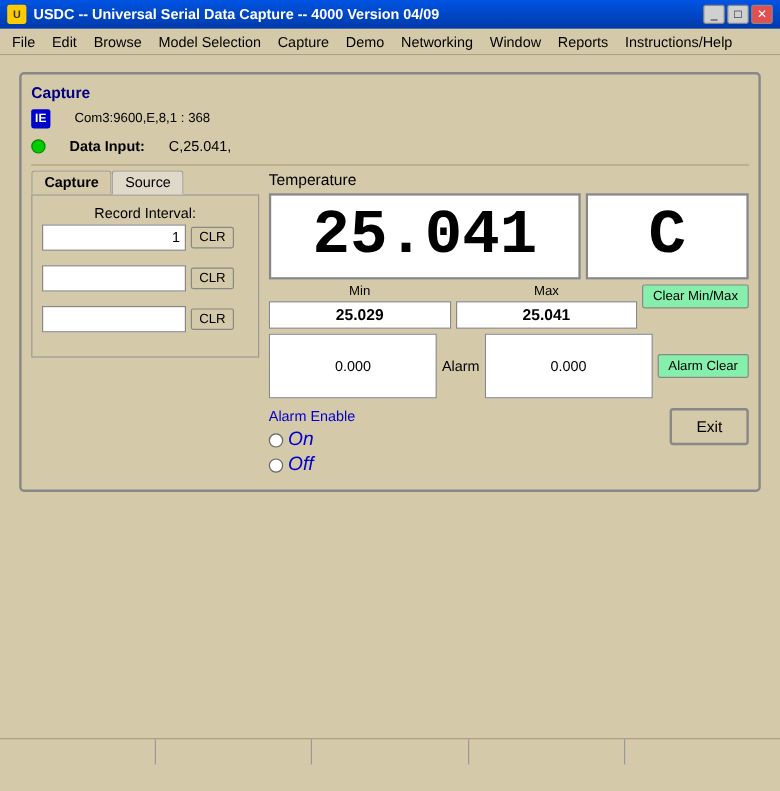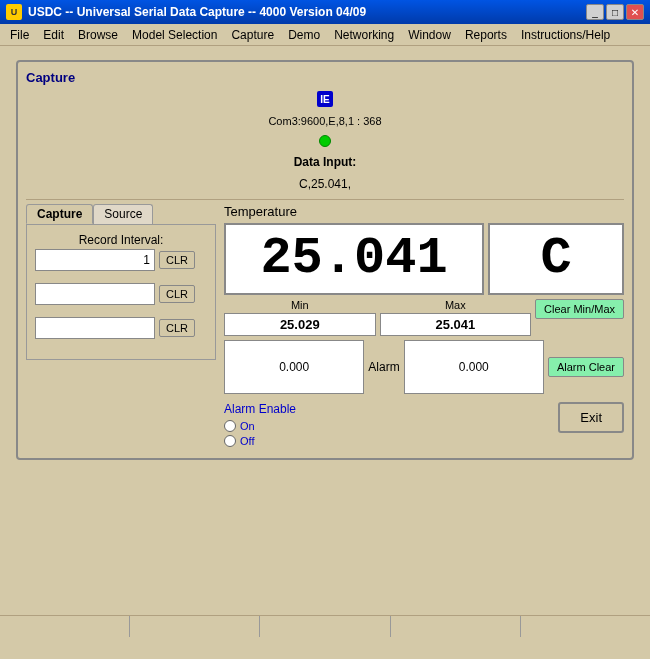--- a/index.html
+++ b/index.html
@@ -91,24 +91,23 @@
       font-size: 13px;
       font-weight: bold;
       color: #000080;
       margin-bottom: 6px;
     }
 
     
     .info-bar {
       display: flex;
       align-items: center;
-      gap: 8px;
+      gap: 20px;
       margin-bottom: 8px;
       font-size: 11px;
-      flex-direction: column;
     }
     .info-icon {
       width: 16px;
       height: 16px;
       background: #0000cc;
       color: white;
       font-size: 10px;
       font-weight: bold;
       display: flex;
       align-items: center;
@@ -211,21 +210,21 @@
       margin-bottom: 3px;
     }
     .radio-circle {
       width: 12px;
       height: 12px;
       border: 1px solid #666;
       border-radius: 50%;
       background: white;
       display: inline-block;
     }
-    .radio-label { font-size: 11px; }
+    .radio-label { font-size: 16px; font-style: italic; }
 
     
     .right-panel {
       flex: 1;
     }
 
     .temp-label {
       font-size: 13px;
       font-weight: normal;
       margin-bottom: 4px;

